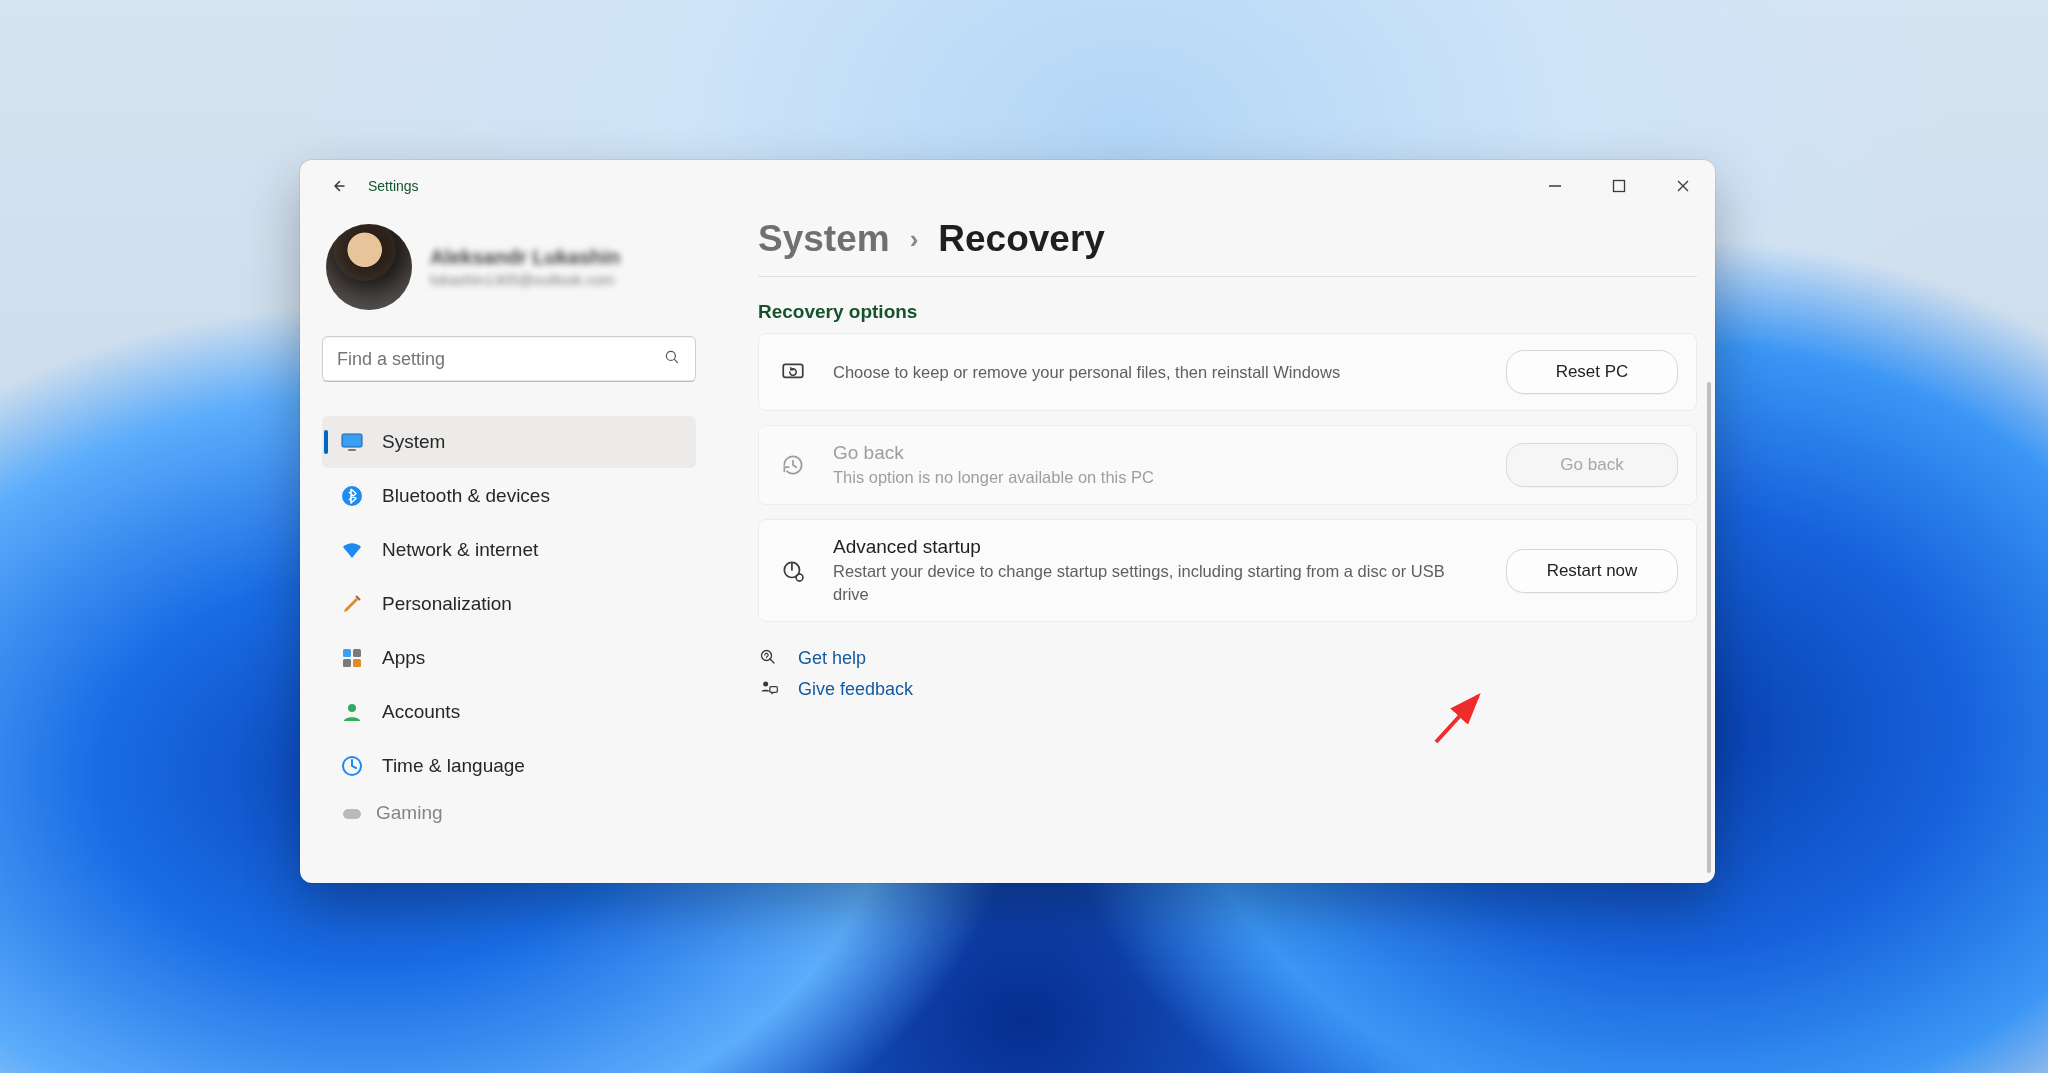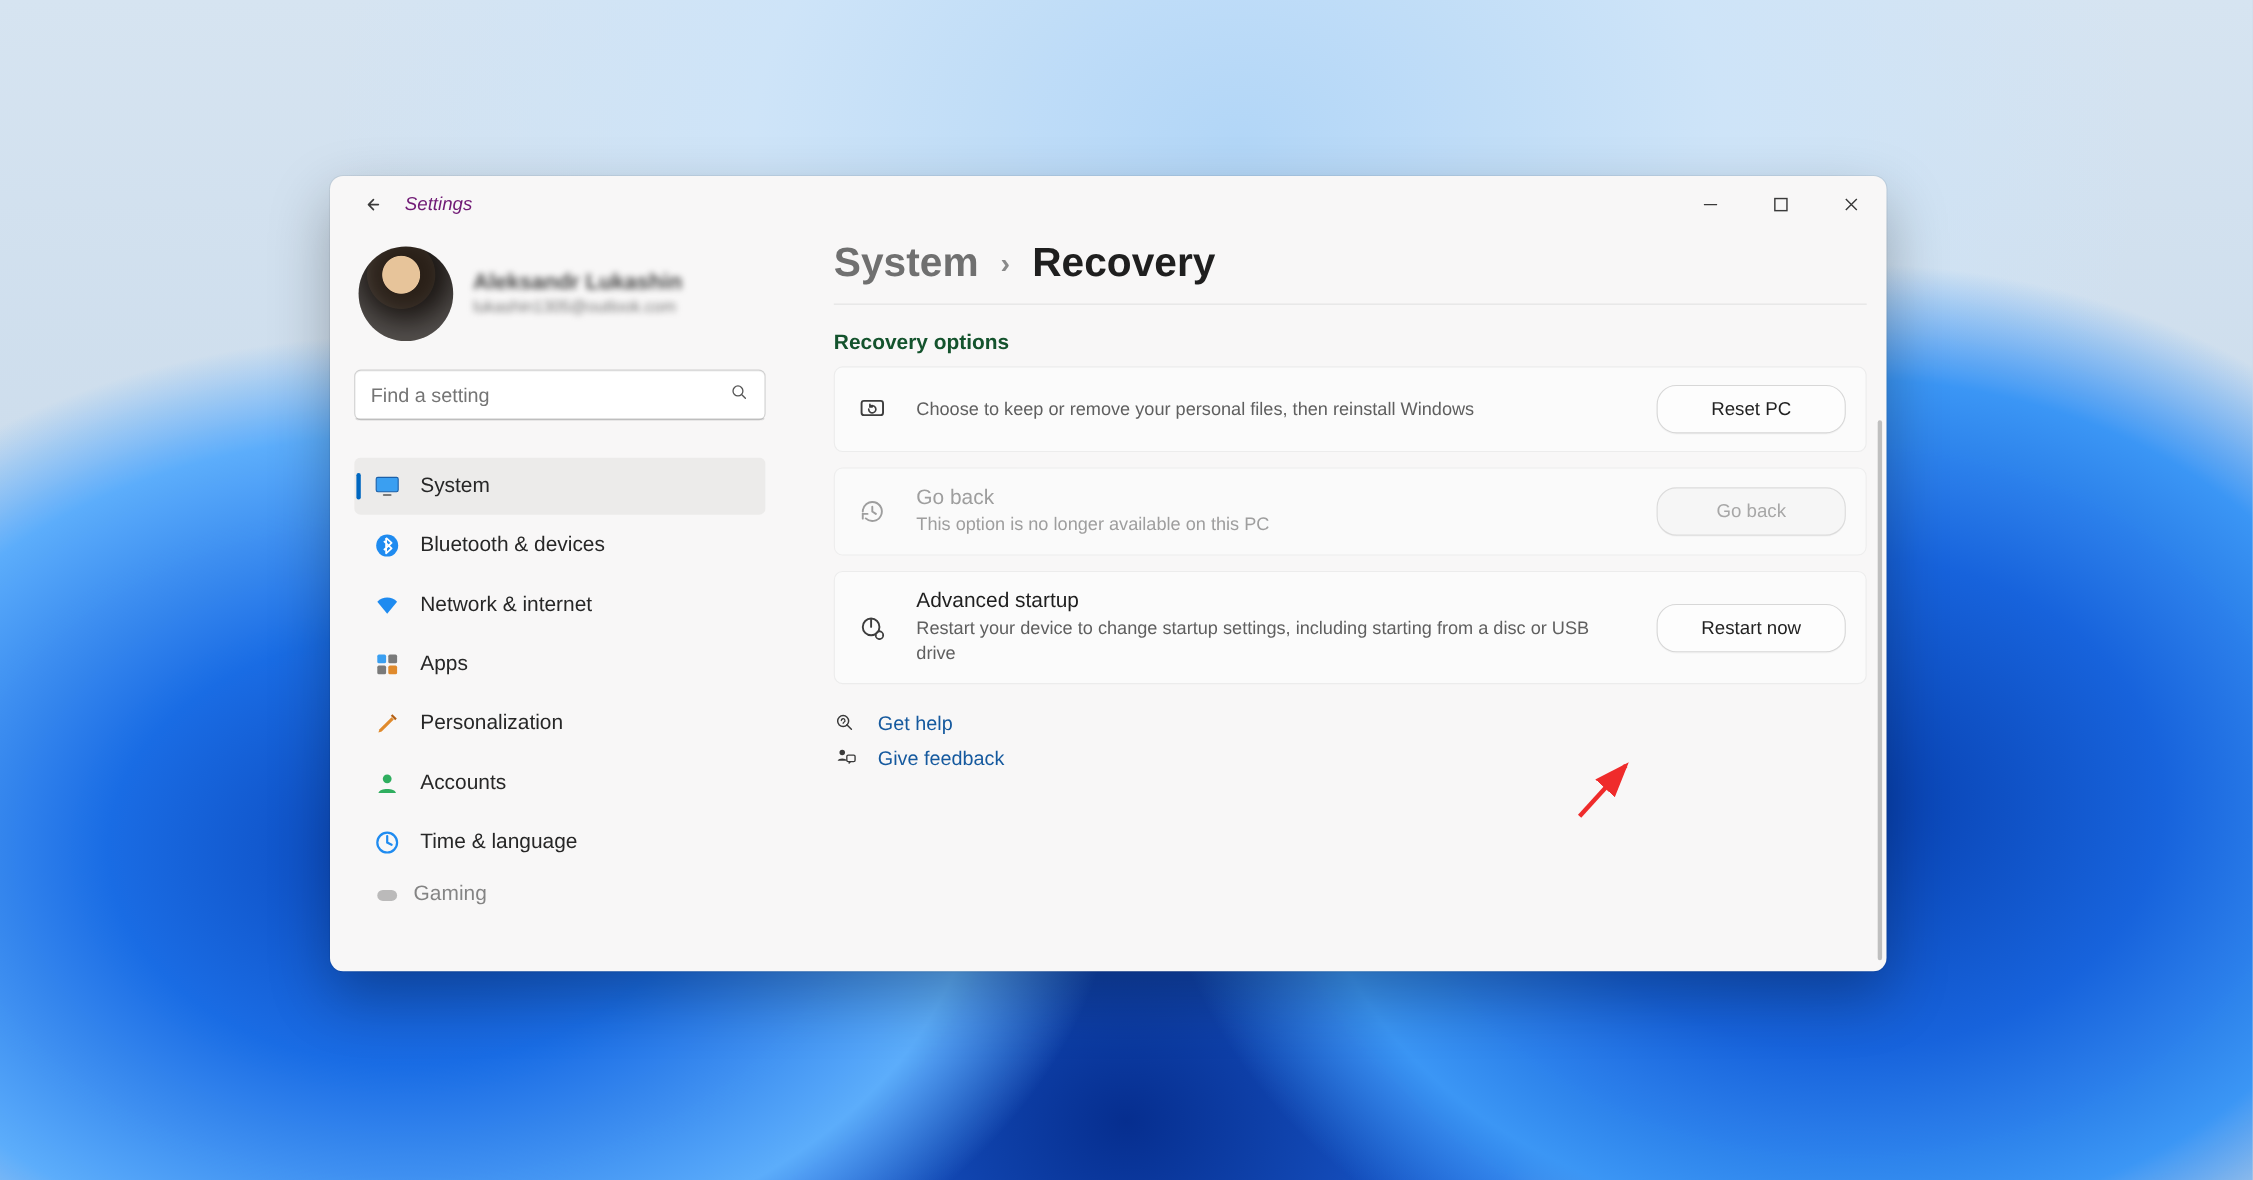--- a/index.html
+++ b/index.html
@@ -32,21 +32,21 @@
   .titlebar {
     height: 52px;
     display: flex; align-items: center;
     padding-left: 20px;
   }
   .back-btn {
     width: 36px; height: 36px; display:flex; align-items:center; justify-content:center;
     border-radius: 6px; cursor: default; color:#3a3a3a;
   }
   .back-btn svg { width: 18px; height: 18px; }
-  .app-title { margin-left: 12px; font-size: 17px; color:#701a75;font-style:italic; }
+  .app-title { margin-left: 12px; font-size: 14px; color:#14532d; }
   .win-controls { margin-left:auto; display:flex; }
   .win-btn { width:64px; height:52px; display:flex; align-items:center; justify-content:center; color:#3a3a3a; }
   .win-btn svg { width:14px; height:14px; }
 
   .body { flex:1; display:flex; overflow:hidden; }
 
   
   .sidebar { width: 418px; padding: 0 22px 0 22px; display:flex; flex-direction:column; }
   .profile { display:flex; align-items:center; gap:18px; padding: 12px 4px 26px 4px; }
   .avatar {
@@ -204,36 +204,36 @@
           <span class="nicon">
             <svg viewBox="0 0 24 24">
                 <path d="M12 20l9-11c-5-5-13-5-18 0l9 11z" fill="#1f8bf0"></path>
               </svg>
           </span>
           <span>Network &amp; internet</span>
         </div>
         <div class="nav-item">
           <span class="nicon">
             <svg viewBox="0 0 24 24">
+                <path d="M4 20l3-1 11-11-2-2L5 17l-1 3z" fill="#e08a2c"></path>
+                <path d="M16 4l4 4" stroke="#b35f12" stroke-width="2"></path>
+              </svg>
+          </span>
+          <span>Personalization</span>
+        </div>
+        <div class="nav-item">
+          <span class="nicon">
+            <svg viewBox="0 0 24 24">
                 <rect x="3" y="3" width="8" height="8" rx="1.5" fill="#3a9ff1"></rect>
                 <rect x="13" y="3" width="8" height="8" rx="1.5" fill="#7a7a7a"></rect>
                 <rect x="3" y="13" width="8" height="8" rx="1.5" fill="#7a7a7a"></rect>
                 <rect x="13" y="13" width="8" height="8" rx="1.5" fill="#e08a2c"></rect>
               </svg>
           </span>
           <span>Apps</span>
-        </div>
-        <div class="nav-item">
-          <span class="nicon">
-            <svg viewBox="0 0 24 24">
-                <path d="M4 20l3-1 11-11-2-2L5 17l-1 3z" fill="#e08a2c"></path>
-                <path d="M16 4l4 4" stroke="#b35f12" stroke-width="2"></path>
-              </svg>
-          </span>
-          <span>Personalization</span>
         </div>
         <div class="nav-item">
           <span class="nicon">
             <svg viewBox="0 0 24 24">
                 <circle cx="12" cy="8" r="4" fill="#2fae5f"></circle>
                 <path d="M4 21c1-5 15-5 16 0" fill="#2fae5f"></path>
               </svg>
           </span>
           <span>Accounts</span>
         </div>

